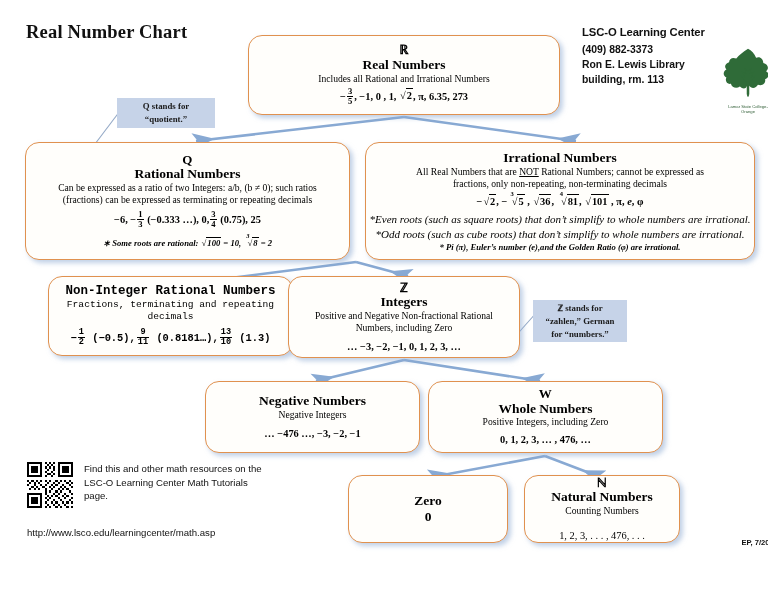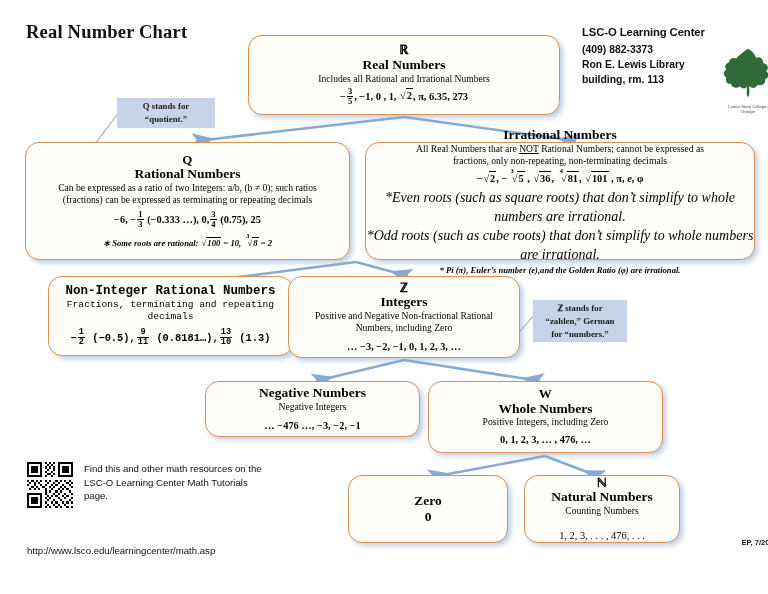--- a/index.html
+++ b/index.html
@@ -20,21 +20,21 @@
     box-shadow:3px 3px 5px rgba(140,170,210,.55);
     text-align:center;
     box-sizing:border-box;
     display:flex;flex-direction:column;align-items:center;justify-content:center;
   }
   .sym{font-weight:bold;font-size:13px;line-height:1.05;letter-spacing:.3px;}
   .ttl{font-weight:bold;font-size:13.5px;line-height:1.15;}
   .ttl.sm{font-size:12.5px;}
   .desc{font-size:9.6px;line-height:1.25;padding:0 6px;}
   .ex{font-weight:bold;font-size:10.4px;line-height:1.3;margin-top:3px;}
-  .note-i{font-style:italic;font-size:14px;line-height:1.35;}
+  .note-i{font-style:italic;font-size:11px;line-height:1.35;}
   .note-b{font-style:italic;font-weight:bold;font-size:8.6px;line-height:1.35;}
   u{text-decoration:underline;}
 
   .frac{display:inline-block;vertical-align:middle;text-align:center;font-size:8.6px;line-height:1.05;margin:0 1px;position:relative;top:-1px;}
   .frac .n{display:block;border-bottom:1.1px solid #000;padding:0 1px;}
   .frac .d{display:block;padding:0 1px;}
   .rad{display:inline-block;position:relative;padding-left:1px;}
   .rad .bar{border-top:1.1px solid #000;display:inline-block;padding:0 1px;}
   sup.idx{font-size:6.5px;position:relative;top:-4px;left:2px;}
 
@@ -55,32 +55,32 @@
        font-family:"Liberation Sans",sans-serif;color:#111;}
   .hdr .h1{font-weight:bold;font-size:11.3px;letter-spacing:-.1px;white-space:nowrap;}
   .hdr .ln{font-weight:bold;font-size:10.4px;line-height:1.42;}
   .logo{position:absolute;right:2px;top:20px;width:64px;text-align:center;}
   .logo .cap{font-size:4.2px;line-height:1.25;color:#2f5d35;font-family:"Liberation Sans",sans-serif;}
 
   .qrwrap{position:absolute;z-index:3;left:27px;top:462px;}
   .qr{width:46px;height:46px;display:block;}
   .qrtext{position:absolute;z-index:3;left:84px;top:462px;width:180px;
      font-family:"Liberation Sans",sans-serif;font-size:9.6px;line-height:1.42;color:#111;}
-  .url{position:absolute;z-index:3;left:27px;top:545px;
+  .url{position:absolute;z-index:3;left:27px;top:527px;
      font-family:"Liberation Sans",sans-serif;font-size:9.6px;color:#111;white-space:nowrap;}
   .credit{position:absolute;z-index:3;right:18px;top:538px;
      font-family:"Liberation Sans",sans-serif;font-size:7.6px;font-weight:bold;color:#111;}
 
   
   #box-real        {left:248px;top:35px;width:312px;height:80px;}
   #box-rational    {left:25px;top:142px;width:325px;height:118px;}
   #box-irrational  {left:365px;top:142px;width:390px;height:118px;}
   #box-nonint      {left:48px;top:276px;width:245px;height:80px;font-family:Liberation Mono, monospace;}
   #box-integers    {left:288px;top:276px;width:232px;height:82px;}
-  #box-negative    {left:205px;top:381px;width:215px;height:56px;text-align:right;}
+  #box-negative    {left:205px;top:381px;width:215px;height:72px;text-align:right;}
   #box-whole       {left:428px;top:381px;width:235px;height:72px;}
   #box-zero        {left:348px;top:475px;width:160px;height:68px;}
   #box-natural     {left:524px;top:475px;width:156px;height:68px;}
 </style>
 </head>
 <body>
 
 <div class="stage">
 
   <svg class="arrows" viewBox="0 0 768 594">

